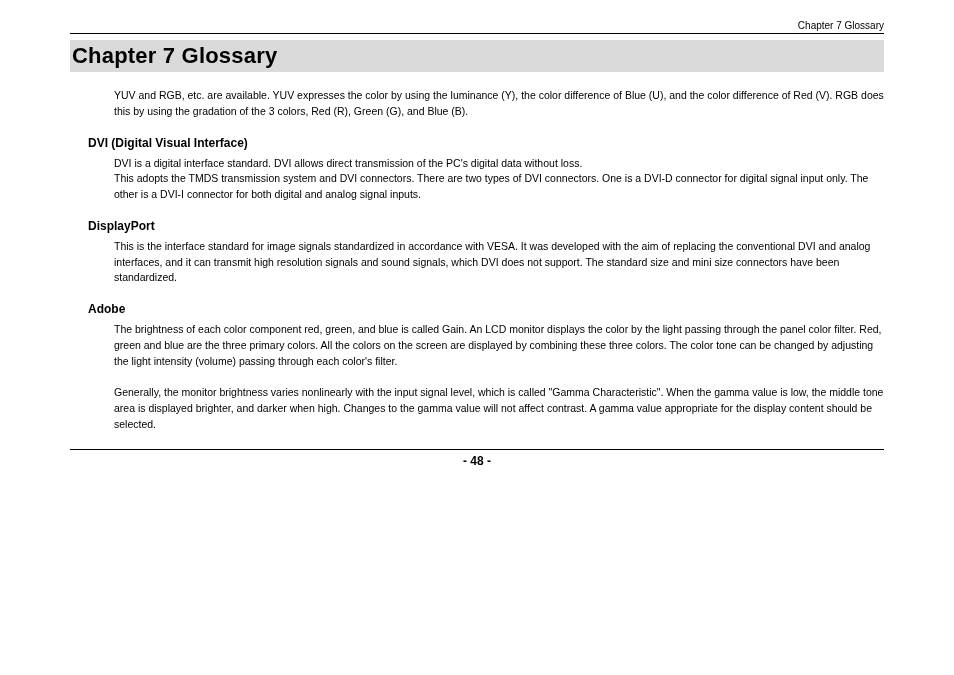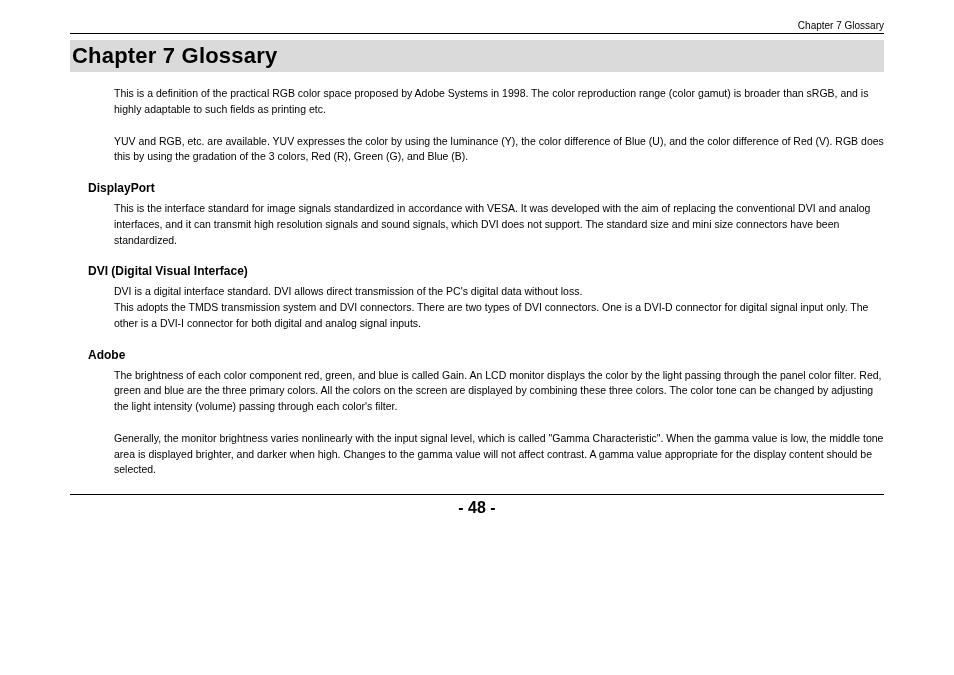--- a/index.html
+++ b/index.html
@@ -52,48 +52,47 @@
     line-height: 1.5;
     margin-left: 26px;
     color: #000;
   }
   .bottom-rule {
     border-top: 1px solid #000;
     margin: 12px 70px 4px 70px;
   }
   .page-number {
     text-align: center;
-    font-size: 16px;
+    font-size: 12px;
     font-weight: bold;
   }
 </style>
 </head>
 <body>
 
 <div class="page">
   <div class="header-right">Chapter 7 Glossary</div>
   <div class="top-rule"></div>
   <h1 class="chapter-title">Chapter 7    Glossary</h1>
 
   <div class="entry">
-    <div class="definition">This is a definition of the practical RGB color space proposed by Adobe Systems in 1998. The color reproduction range (color gamut) is broader than sRGB, and is highly adaptable to such fields as printing etc.</div>
   </div>
 
   <div class="entry">
     <div class="definition">YUV and RGB, etc. are available. YUV expresses the color by using the luminance (Y), the color difference of Blue (U), and the color difference of Red (V). RGB does this by using the gradation of the 3 colors, Red (R), Green (G), and Blue (B).</div>
   </div>
 
   <div class="entry">
-    <div class="term">DisplayPort</div>
-    <div class="definition">This is the interface standard for image signals standardized in accordance with VESA. It was developed with the aim of replacing the conventional DVI and analog interfaces, and it can transmit high resolution signals and sound signals, which DVI does not support. The standard size and mini size connectors have been standardized.</div>
+    <div class="term">DVI (Digital Visual Interface)</div>
+    <div class="definition">DVI is a digital interface standard. DVI allows direct transmission of the PC's digital data without loss.<br>This adopts the TMDS transmission system and DVI connectors. There are two types of DVI connectors. One is a DVI-D connector for digital signal input only. The other is a DVI-I connector for both digital and analog signal inputs.</div>
   </div>
 
   <div class="entry">
-    <div class="term">DVI (Digital Visual Interface)</div>
-    <div class="definition">DVI is a digital interface standard. DVI allows direct transmission of the PC's digital data without loss.<br>This adopts the TMDS transmission system and DVI connectors. There are two types of DVI connectors. One is a DVI-D connector for digital signal input only. The other is a DVI-I connector for both digital and analog signal inputs.</div>
+    <div class="term">DisplayPort</div>
+    <div class="definition">This is the interface standard for image signals standardized in accordance with VESA. It was developed with the aim of replacing the conventional DVI and analog interfaces, and it can transmit high resolution signals and sound signals, which DVI does not support. The standard size and mini size connectors have been standardized.</div>
   </div>
 
   <div class="entry">
     <div class="term">Adobe</div>
     <div class="definition">The brightness of each color component red, green, and blue is called Gain. An LCD monitor displays the color by the light passing through the panel color filter. Red, green and blue are the three primary colors. All the colors on the screen are displayed by combining these three colors. The color tone can be changed by adjusting the light intensity (volume) passing through each color's filter.</div>
   </div>
 
   <div class="entry">
     <div class="definition">Generally, the monitor brightness varies nonlinearly with the input signal level, which is called "Gamma Characteristic". When the gamma value is low, the middle tone area is displayed brighter, and darker when high. Changes to the gamma value will not affect contrast. A gamma value appropriate for the display content should be selected.</div>
   </div>

